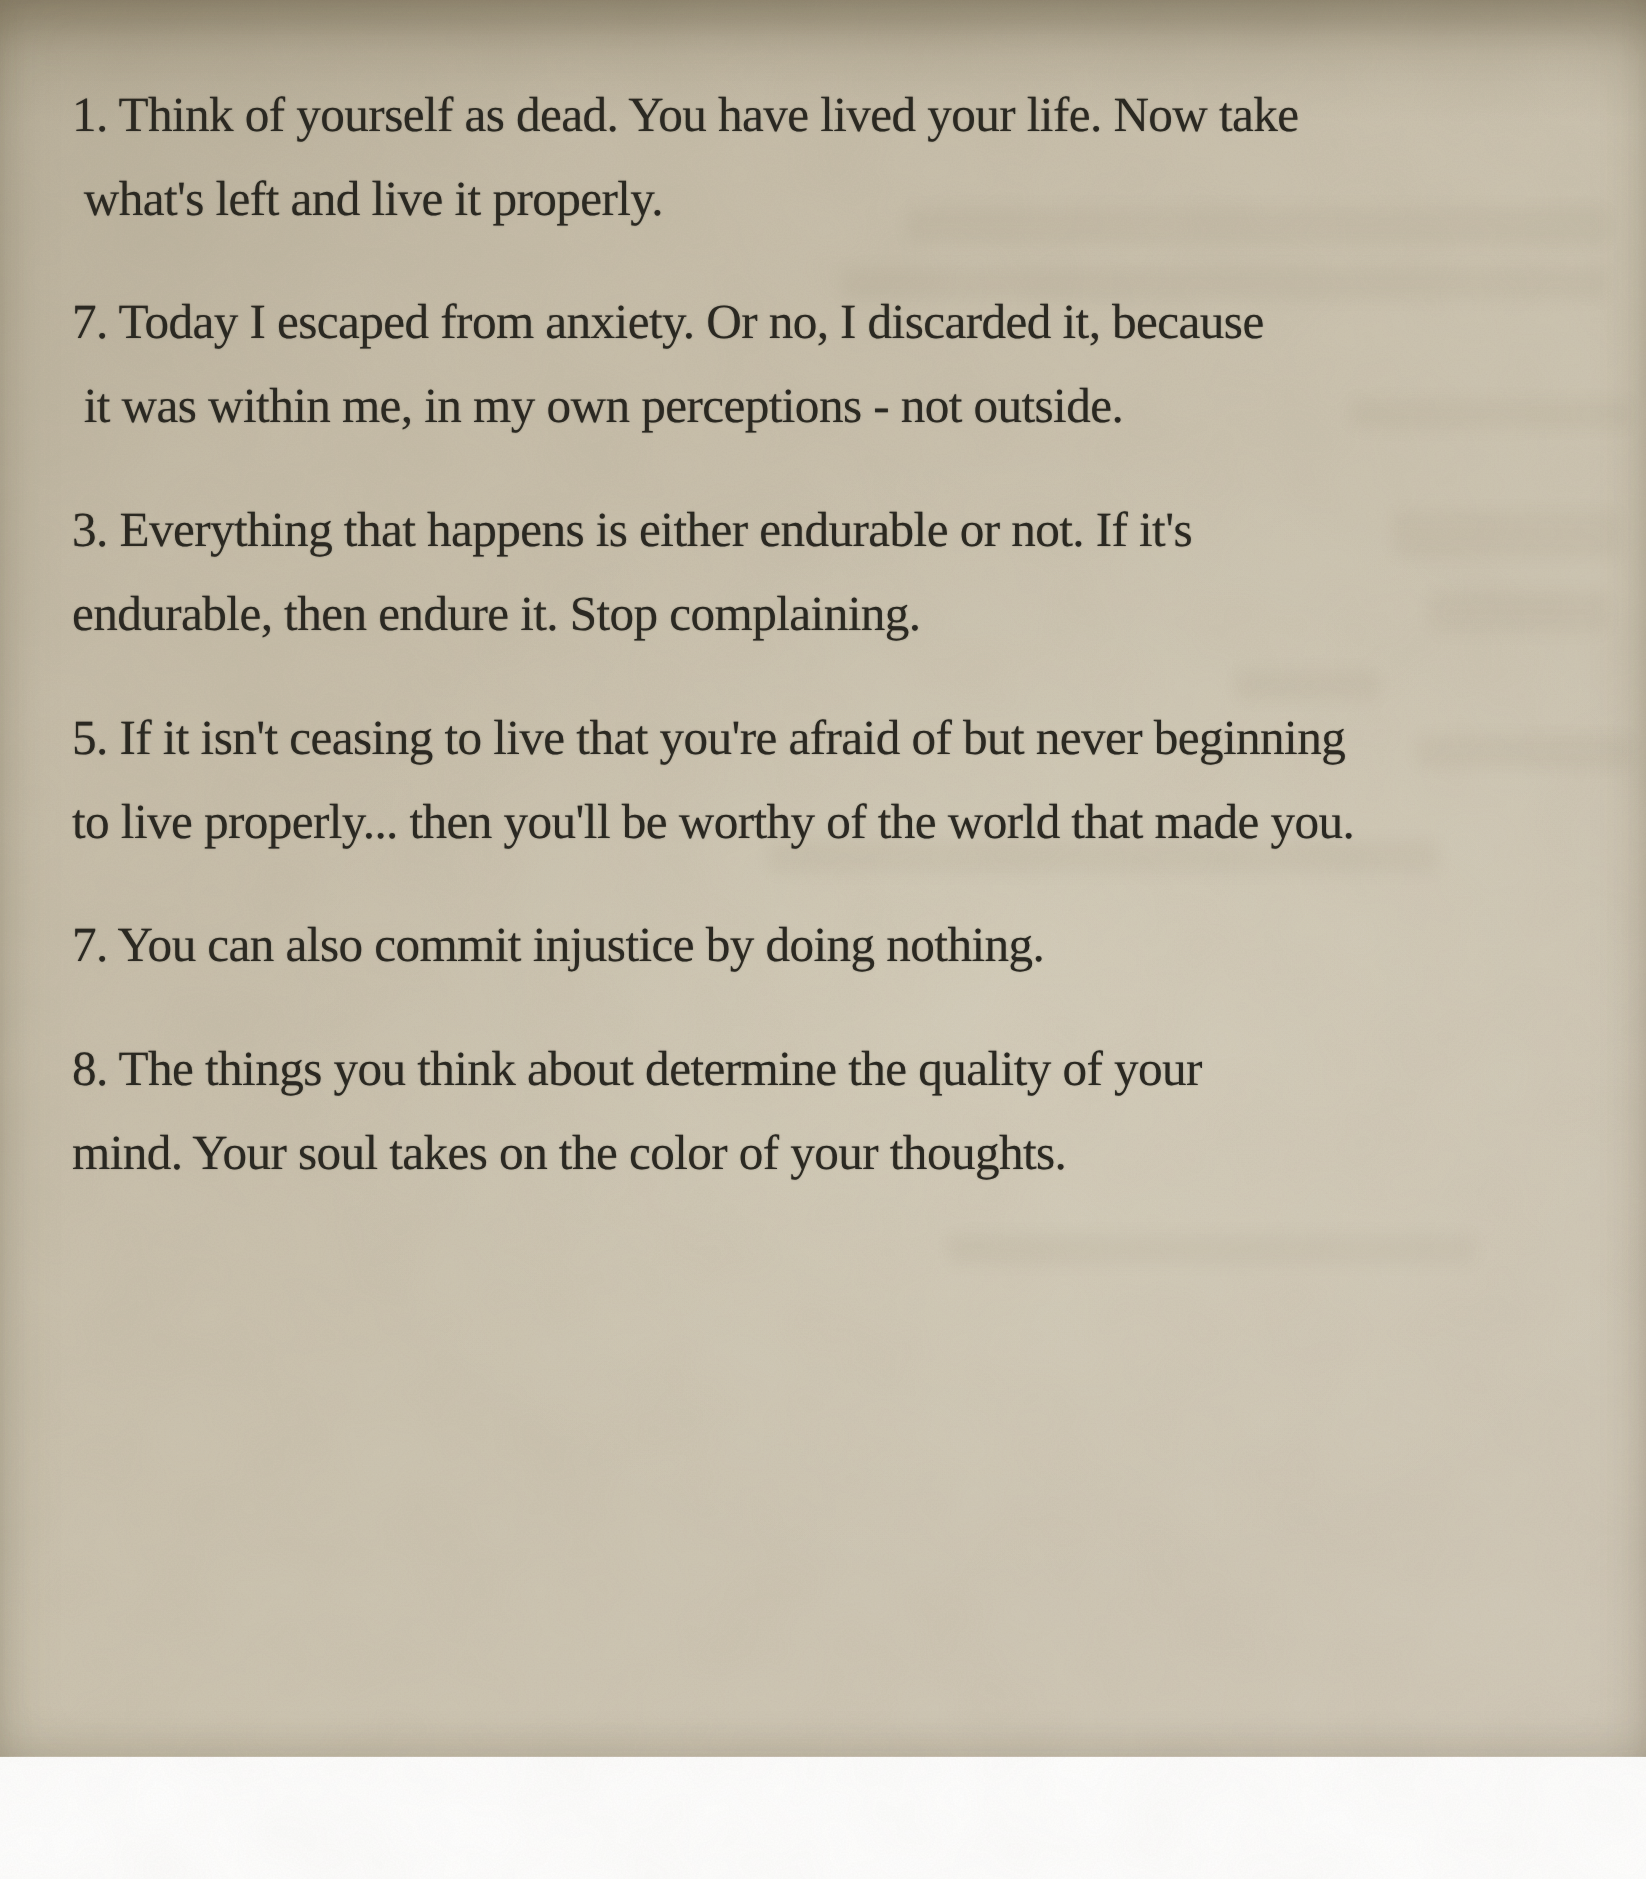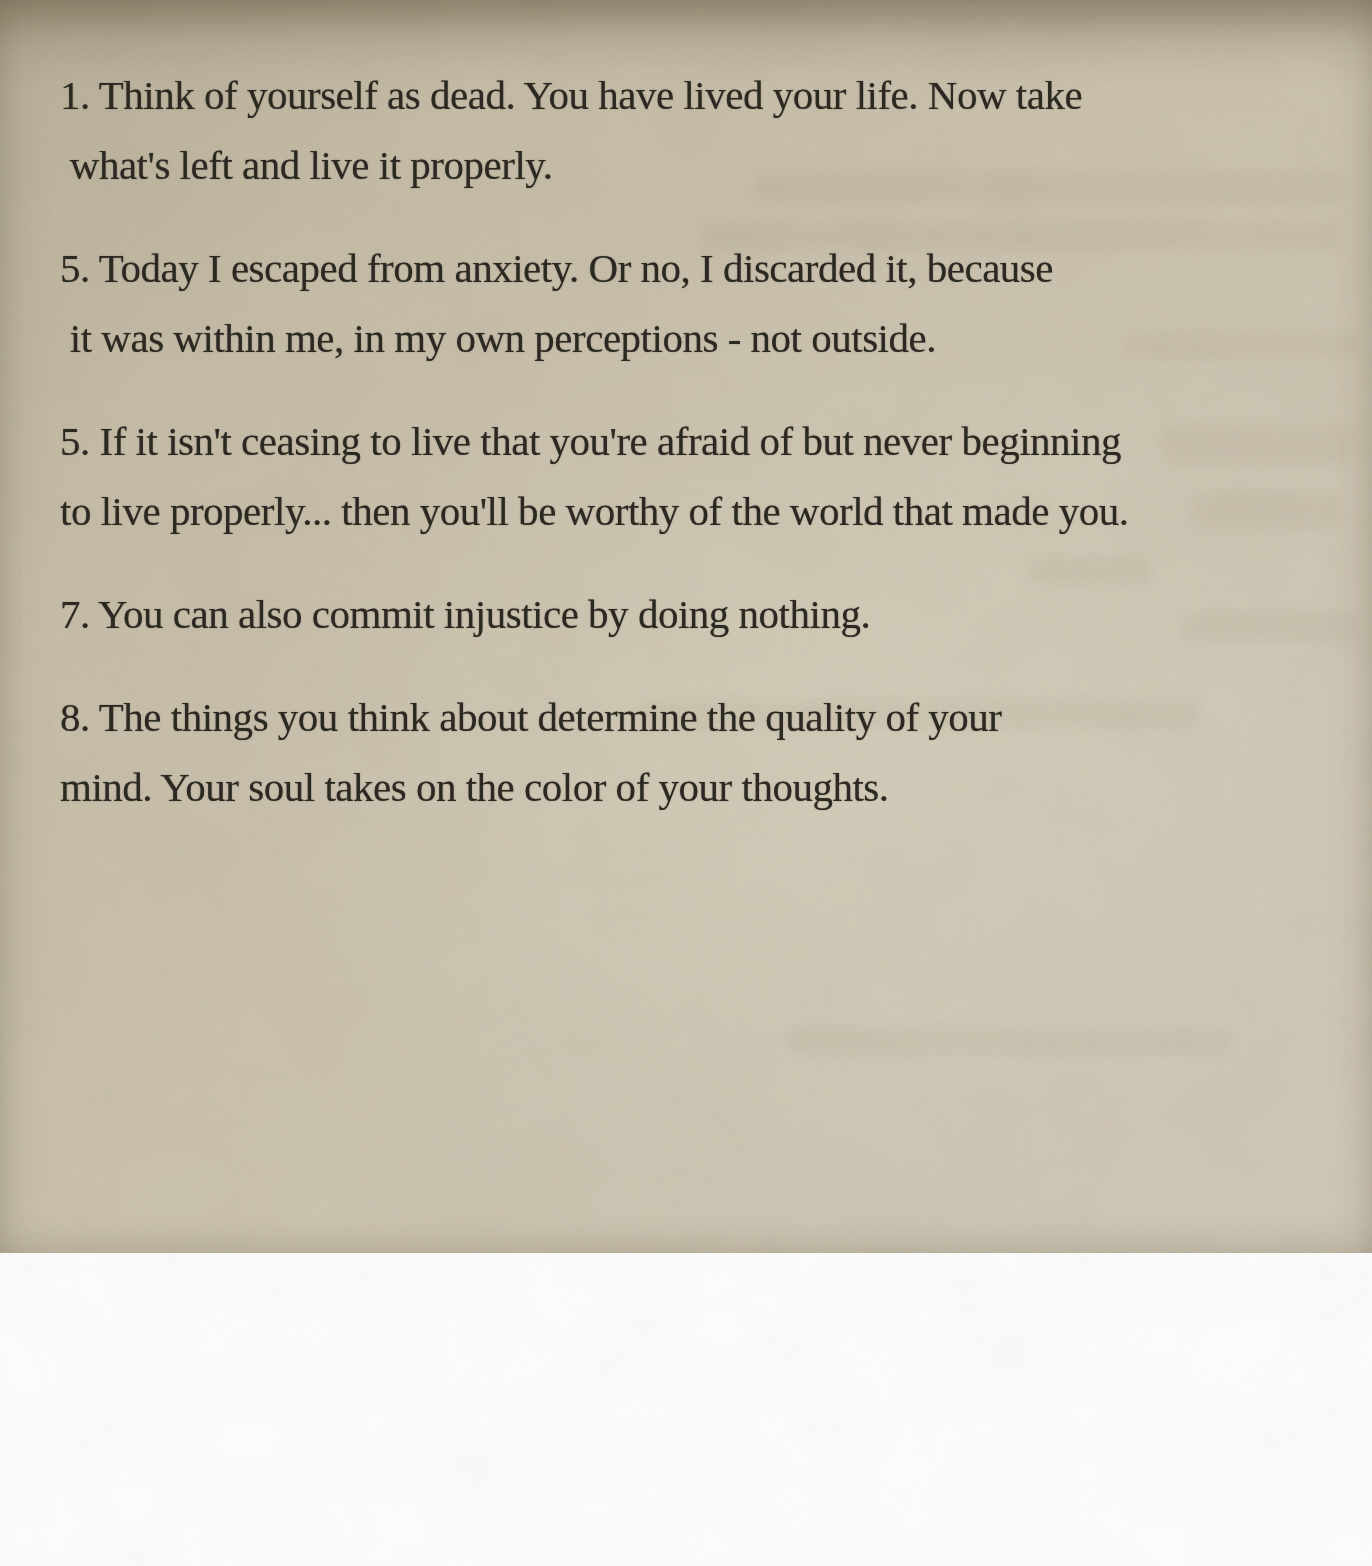--- a/index.html
+++ b/index.html
@@ -8,21 +8,21 @@
   }
   body {
     width: 1372px;
     height: 1566px;
     overflow: hidden;
     font-family: "Liberation Serif", "DejaVu Serif", serif;
   }
   .page {
     position: relative;
     width: 1372px;
-    height: 1253px;
+    height: 1464px;
     box-sizing: border-box;
     padding: 60px 28px 12px 60px;
     background:
       radial-gradient(ellipse 900px 700px at 62% 58%, rgba(255,252,238,0.14), rgba(255,252,238,0) 70%),
       linear-gradient(180deg, rgba(118,106,80,0.30) 0%, rgba(118,106,80,0.12) 3.2%, rgba(118,106,80,0) 7%),
       linear-gradient(135deg, #b9b09b 0%, #c7beaa 22%, #cdc5b2 55%, #d2cabA 100%);
     box-shadow:
       inset 0 34px 46px -18px rgba(96,86,62,0.40),
       inset 0 -18px 40px -20px rgba(96,86,62,0.22),
       inset 22px 0 60px -30px rgba(96,86,62,0.18),
@@ -68,22 +68,24 @@
   }
 </style>
 </head>
 <body>
 
 <div class="page">
 
   <div class="quotes">
     <p class="quote">1. Think of yourself as dead. You have lived your life. Now take
  what's left and live it properly.</p>
-    <p class="quote">5. Today I escaped from anxiety. Or no, I discarded it, because
+    <p class="quote">7. Today I escaped from anxiety. Or no, I discarded it, because
  it was within me, in my own perceptions - not outside.</p>
+    <p class="quote">3. Everything that happens is either endurable or not. If it's
+endurable, then endure it. Stop complaining.</p>
     <p class="quote">5. If it isn't ceasing to live that you're afraid of but never beginning
 to live properly... then you'll be worthy of the world that made you.</p>
     <p class="quote">7. You can also commit injustice by doing nothing.</p>
     <p class="quote">8. The things you think about determine the quality of your
 mind. Your soul takes on the color of your thoughts.</p>
   </div>
 
   <div class="smudge s1"></div>
   <div class="smudge s2"></div>
   <div class="smudge s3"></div>

